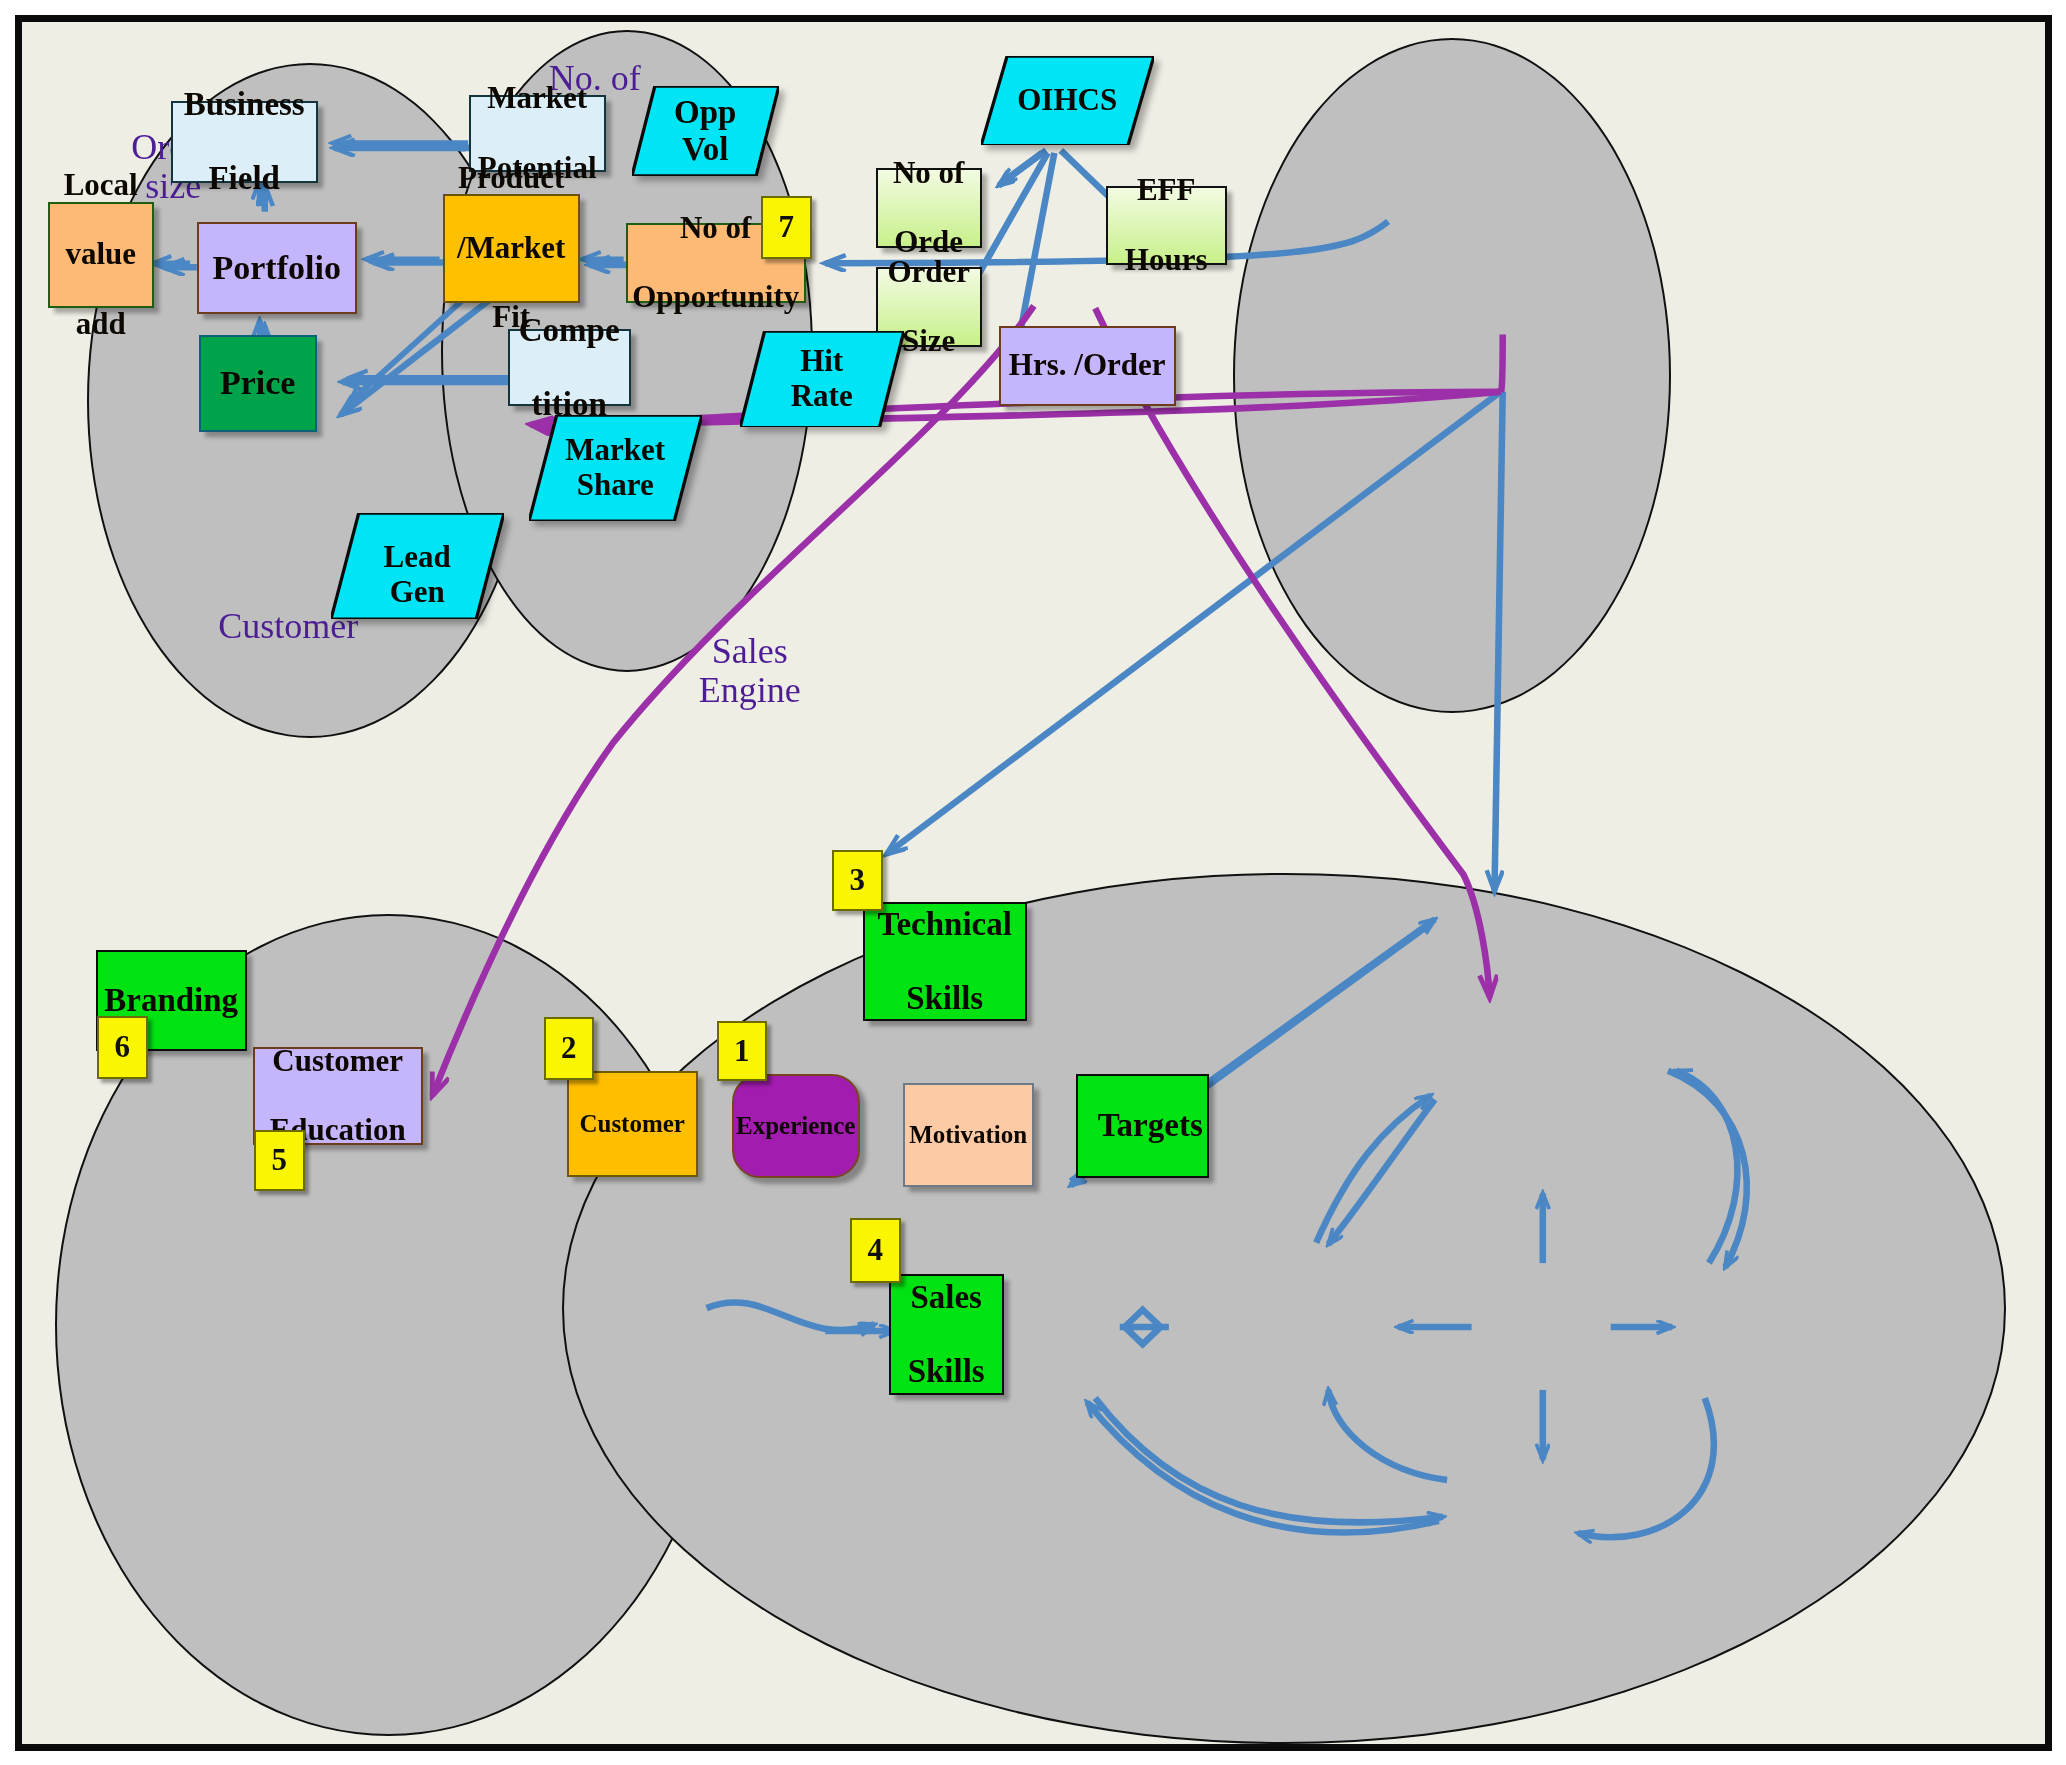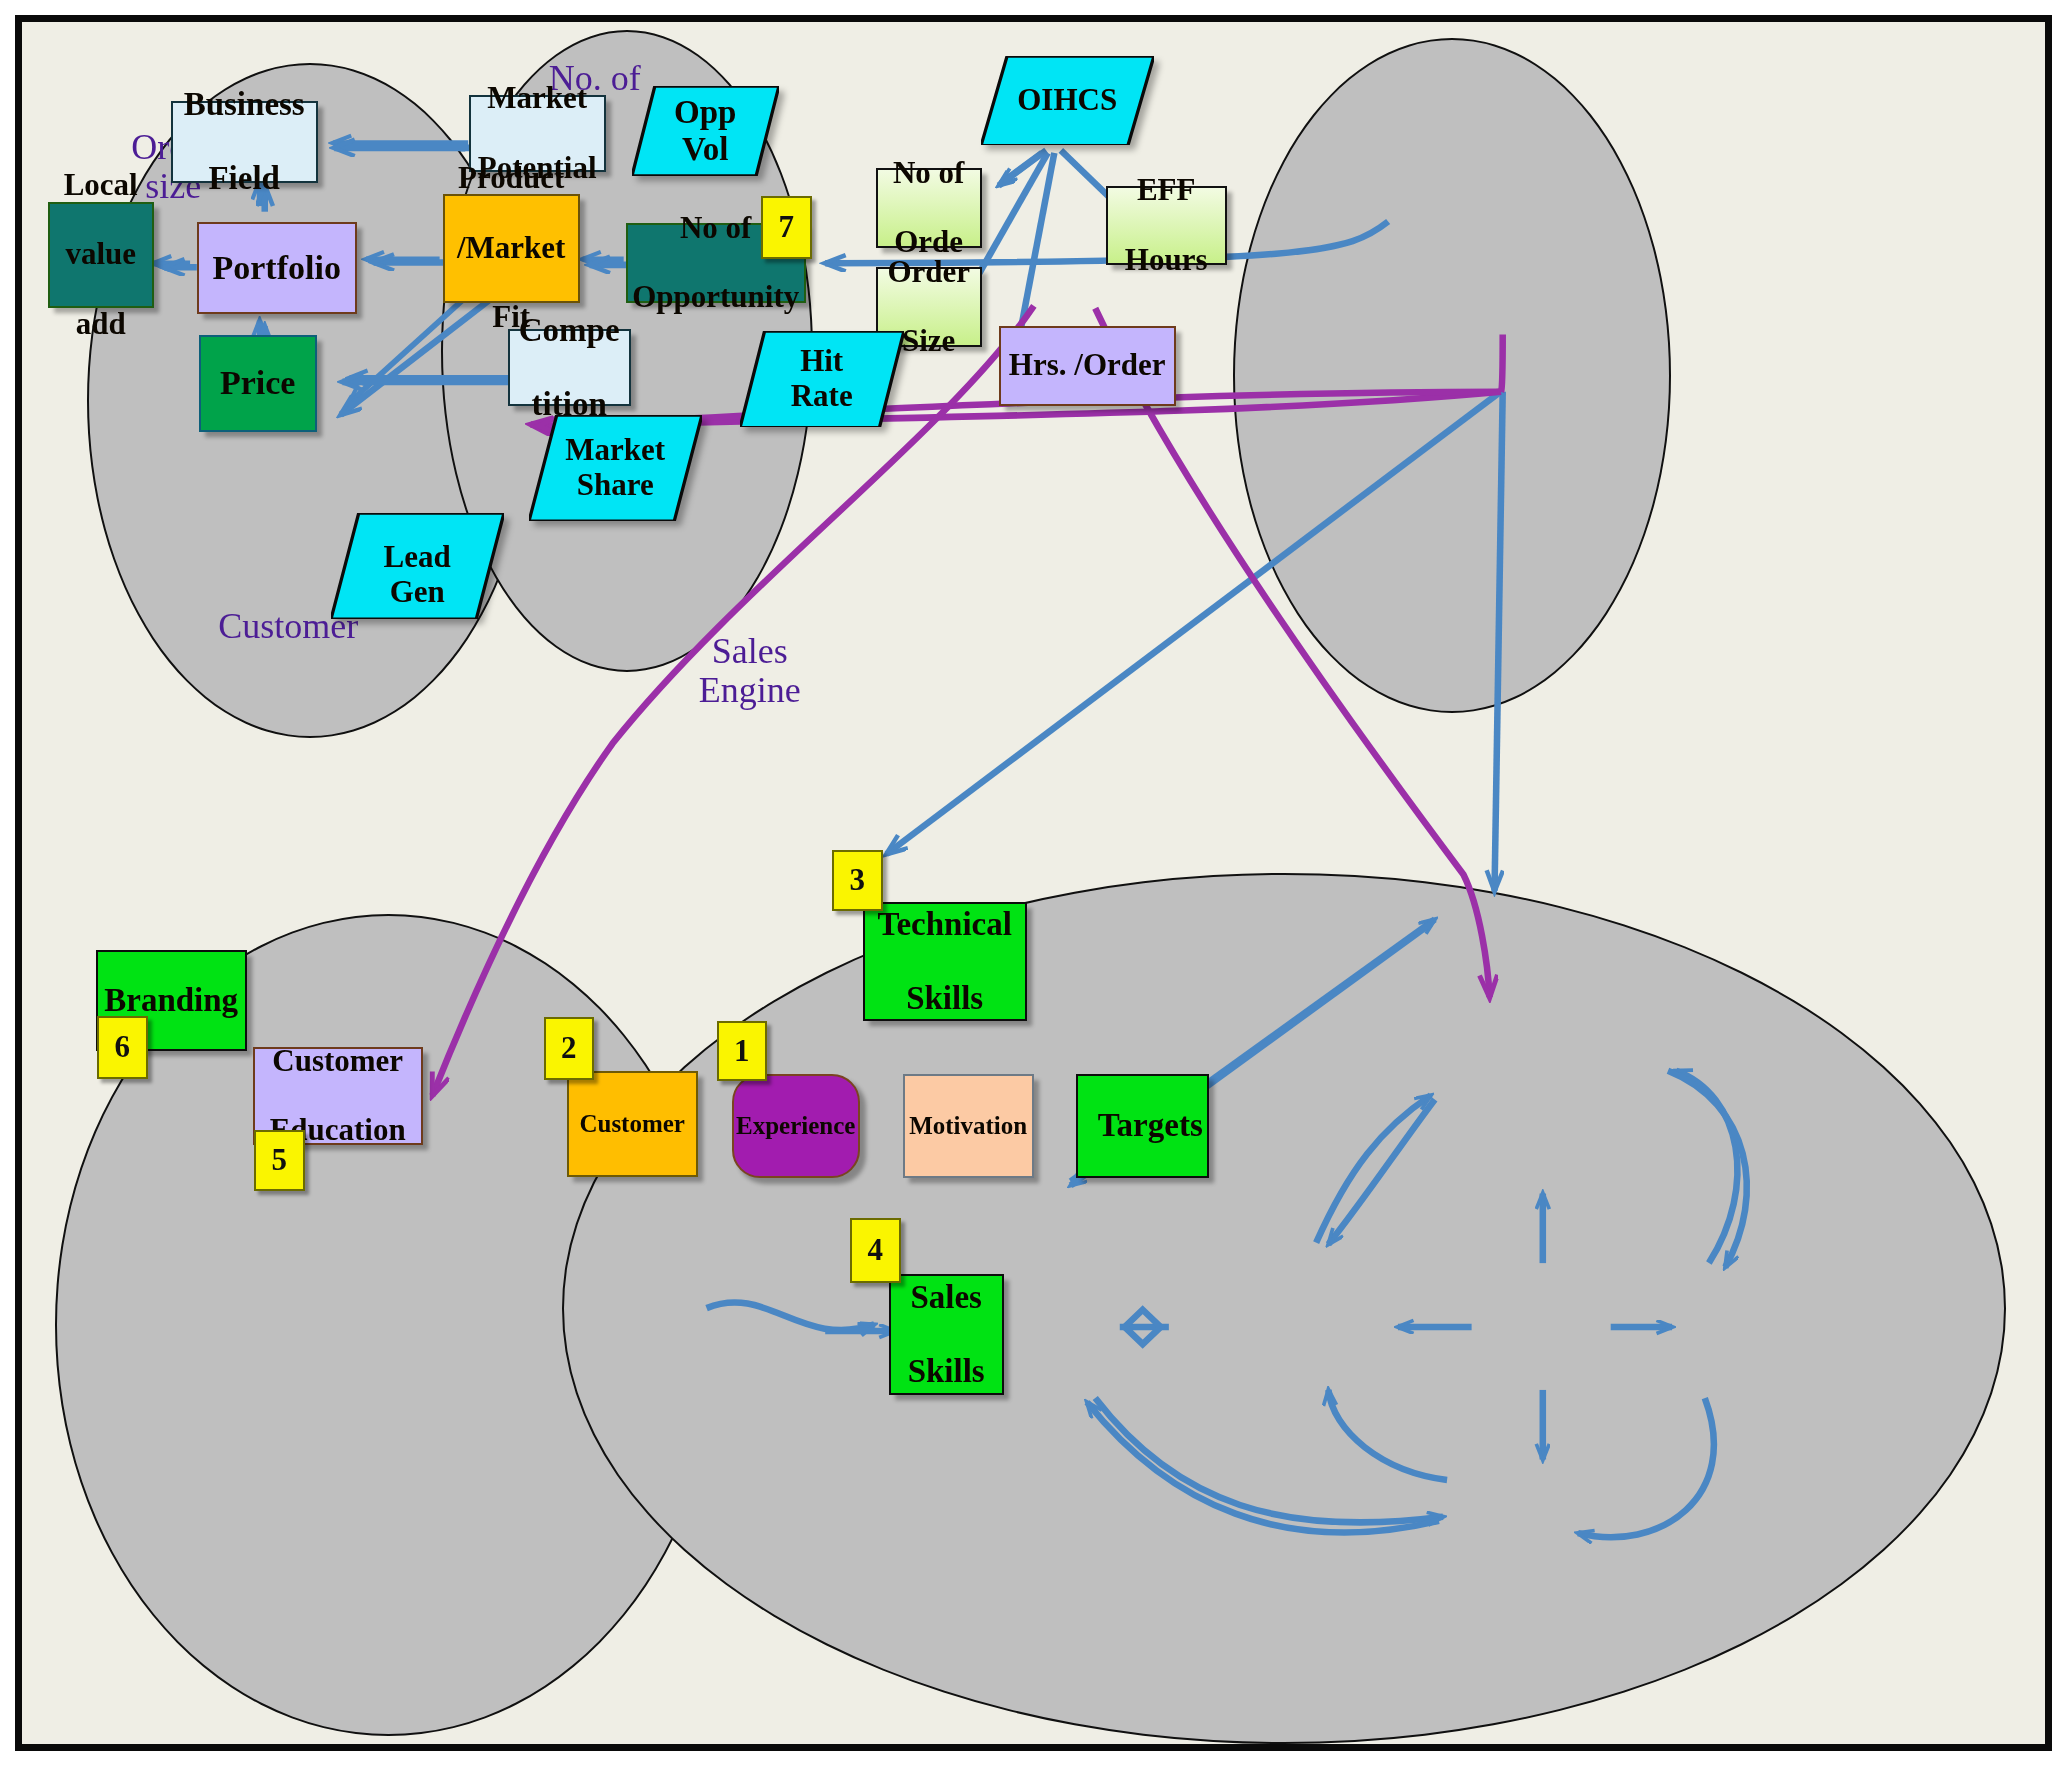--- a/index.html
+++ b/index.html
@@ -73,26 +73,26 @@
   .para .ptext{
     position:absolute;inset:0;
     display:flex;align-items:center;justify-content:center;
     text-align:center;font-weight:bold;color:#0c0700;line-height:1.12;
     pointer-events:none;
   }
 
   
   .c-lightblue{background:#dceef7;border-color:#13333d;}
   .c-green-lt {background:linear-gradient(#f2fbe2,#c8f08a);border-color:#111;}
-  .c-green-md {background:#0f766e;border-color:#1f5e12;}
+  .c-green-md {background:#fdba74;border-color:#1f5e12;}
   .c-green-br {background:#00e313;border-color:#0c0c0c;}
   .c-green-dk {background:#00a34a;border-color:#0d5f7a;}
   .c-orange   {background:#c4b5fd;border-color:#6e3b1c;}
   .c-orange-d {background:#a21caf;border-color:#7a4420;border-radius:28px;}
-  .c-peach    {background:#fccaa4;border-color:#6d7a86;}
+  .c-peach    {background:#fccaa4;border-color:#6d7a86;margin-top:9px;}
   .c-amber    {background:#ffbe00;border-color:#6e5a05;}
   .c-gold     {background:#ffc000;border-color:#6b5207;}
 </style>
 </head>
 <body>
 
 <div id="root">
   <div id="frame">
 
     <div class="ellipse" style="left:65px;  top:41px;  width:442px;  height:671px;"></div>

